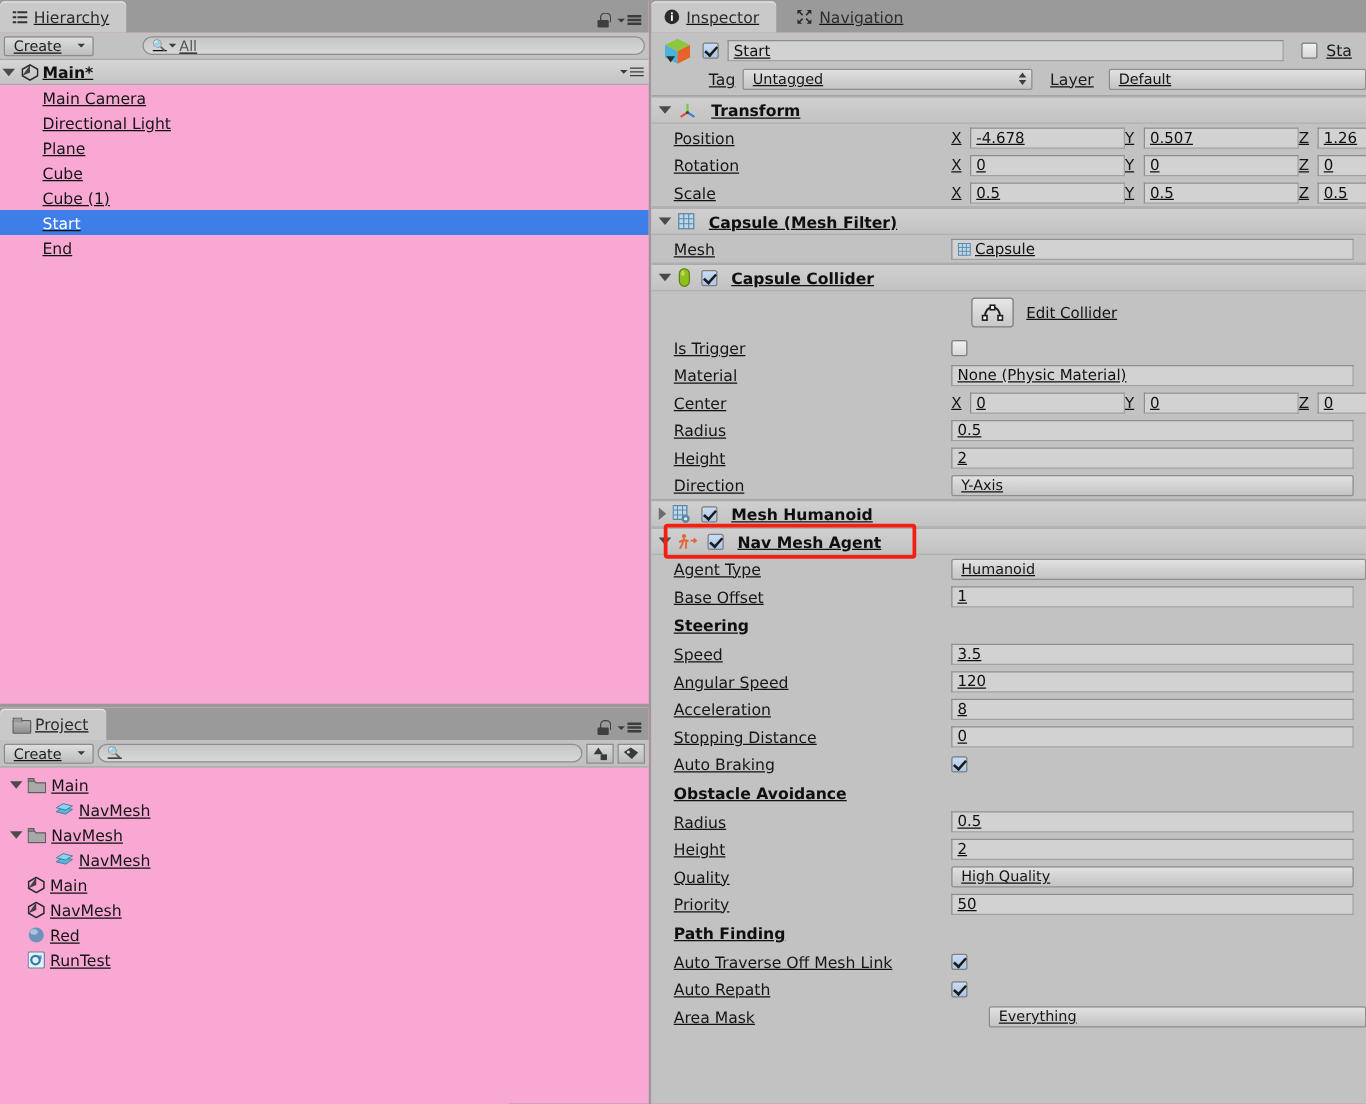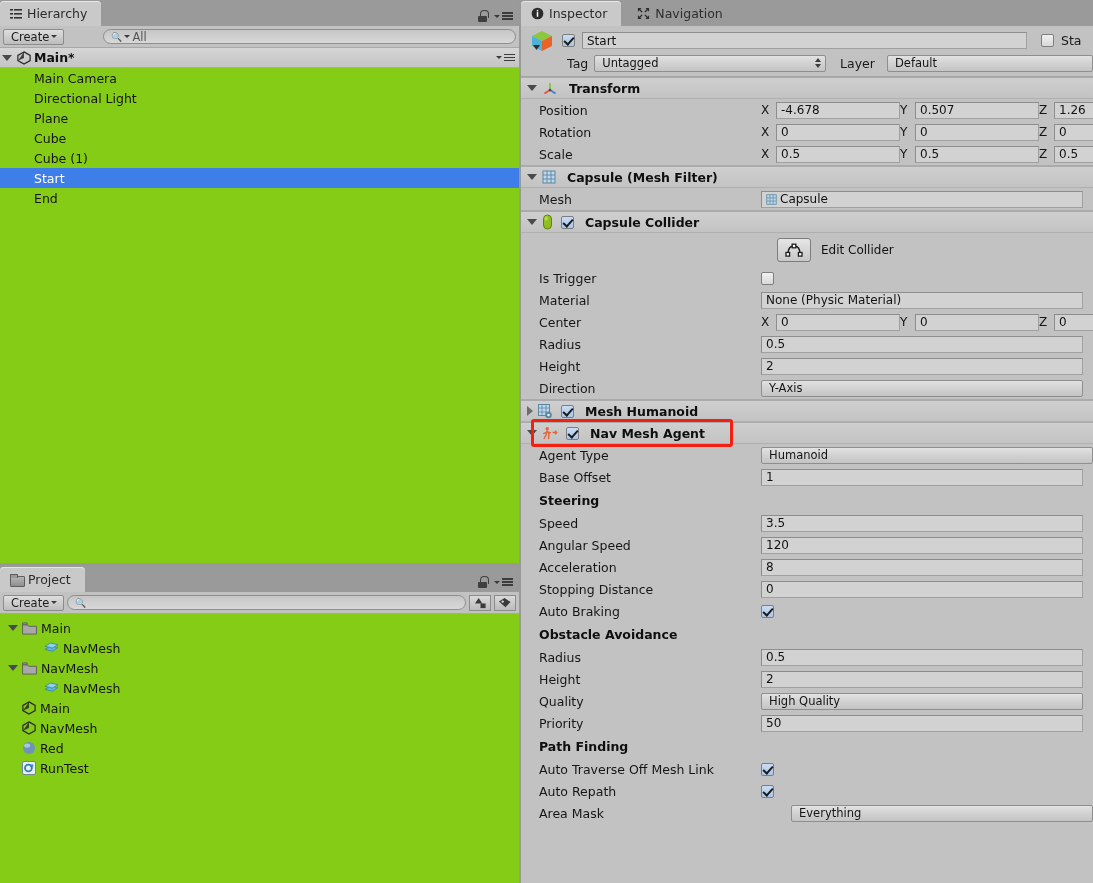--- a/index.html
+++ b/index.html
@@ -10,21 +10,21 @@
     overflow: hidden;
     background: #999999;
     font-family: "DejaVu Sans", "Liberation Sans", sans-serif;
     font-size: 12px;
     color: #111111;
     -webkit-font-smoothing: antialiased;
   }
   .app { position: relative; width: 1093px; height: 883px; }
 
   
-  .panel { position: absolute; background: #84cc16; overflow: hidden; }
+  .panel { position: absolute; background: #f9a8d4; overflow: hidden; text-decoration: underline; }
   .tabstrip {
     position: relative; height: 26px;
     background: #9a9a9a;
     display: flex; align-items: flex-end;
   }
   .tab {
     height: 25px; display: flex; align-items: center; gap: 5px;
     padding: 0 14px 0 10px;
     font-size: 12.5px; color: #2b2b2b; white-space: nowrap;
     border-top-left-radius: 4px; border-top-right-radius: 4px;
@@ -43,21 +43,21 @@
   .toolbar {
     height: 22px; background: #c2c2c2;
     display: flex; align-items: center; gap: 3px;
     padding: 0 3px;
     border-bottom: 1px solid #a8a8a8;
   }
   .btn-create {
     height: 16px; padding: 0 6px 0 7px;
     background: linear-gradient(#dedede, #bdbdbd);
     border: 1px solid #8c8c8c; border-radius: 2px;
-    display: flex; align-items: center; gap: 2px;
+    display: flex; align-items: center; gap: 13px;
     font-size: 11.5px; color: #1c1c1c;
   }
   .searchfield {
     flex: 1; height: 15px;
     background: linear-gradient(#c6c6c6,#d8d8d8);
     border: 1px solid #8e8e8e; border-radius: 8px;
     display: flex; align-items: center; gap: 2px;
     padding: 0 8px 0 7px;
     font-size: 11.5px; color: #4a4a4a; min-width: 0;
   }

